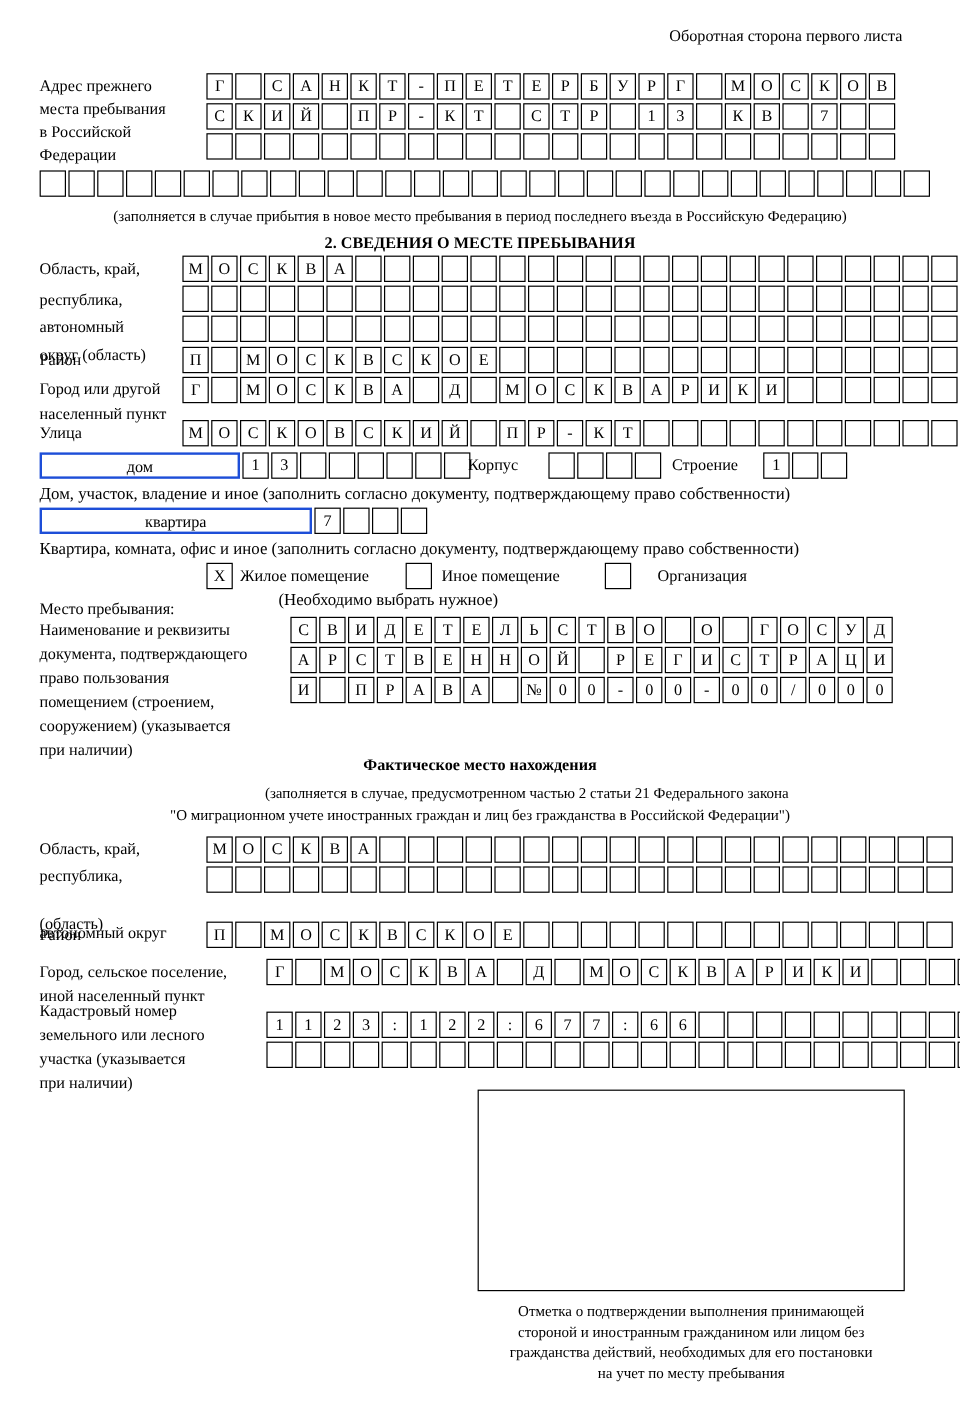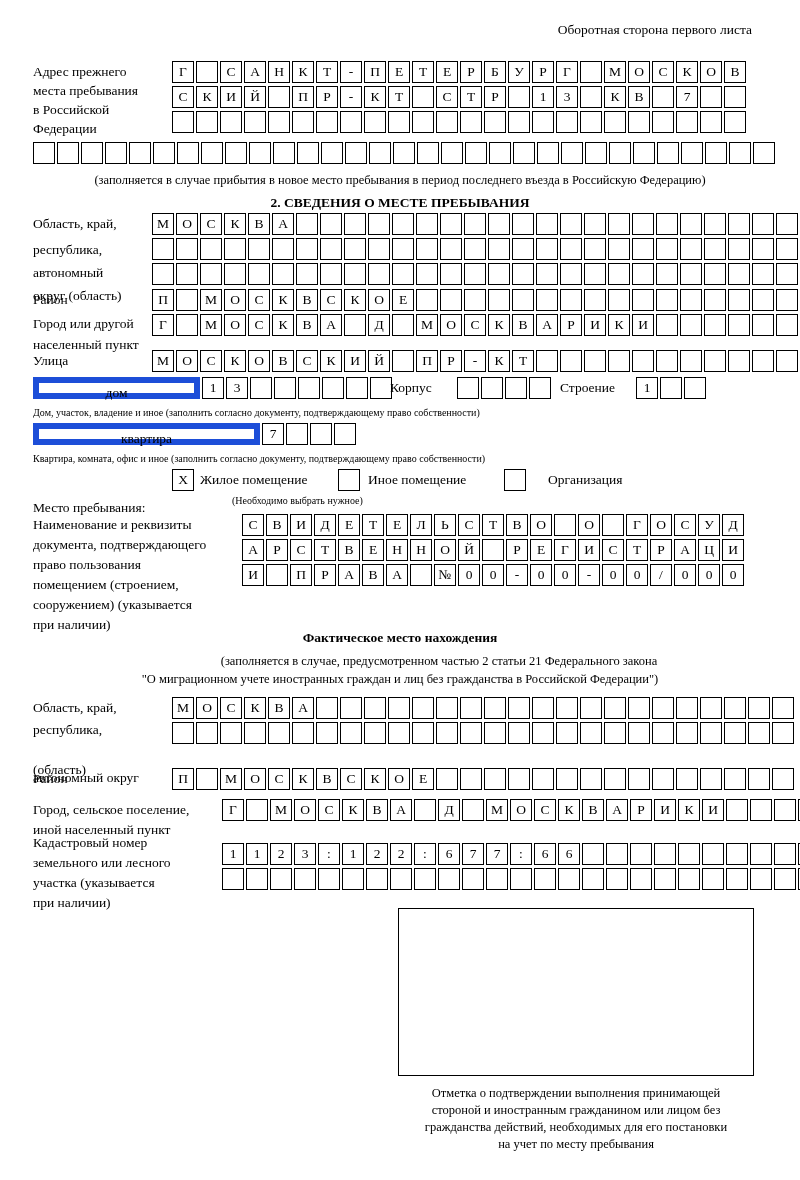--- a/index.html
+++ b/index.html
@@ -25,21 +25,21 @@
     right: 48px;
     top: 22px;
     font-size: 13.5px;
   }
   .lbl {
     position: absolute;
     font-size: 13.5px;
     line-height: 19px;
     white-space: pre;
   }
-  .lbl.small { font-size: 10px; }
+  .lbl.small { font-size: 14px; }
   .center-note {
     position: absolute;
     font-size: 12.5px;
     text-align: center;
     width: 100%;
     left: 0;
   }
   .sect-title {
     position: absolute;
     width: 100%;
@@ -58,21 +58,21 @@
     border: 1px solid #000;
     margin-right: 2px;
     box-sizing: border-box;
     font-size: 13.5px;
     line-height: 20px;
     text-align: center;
     font-family: "Liberation Serif", serif;
   }
   .wbox {
     position: absolute;
-    border: 6px solid #1d4ed8;
+    border: 2px solid #1d4ed8;
     box-sizing: border-box;
     height: 22px;
     font-size: 13.5px;
     line-height: 20px;
     text-align: center;
   }
   .bigbox {
     position: absolute;
     border: 1px solid #000;
     box-sizing: border-box;

